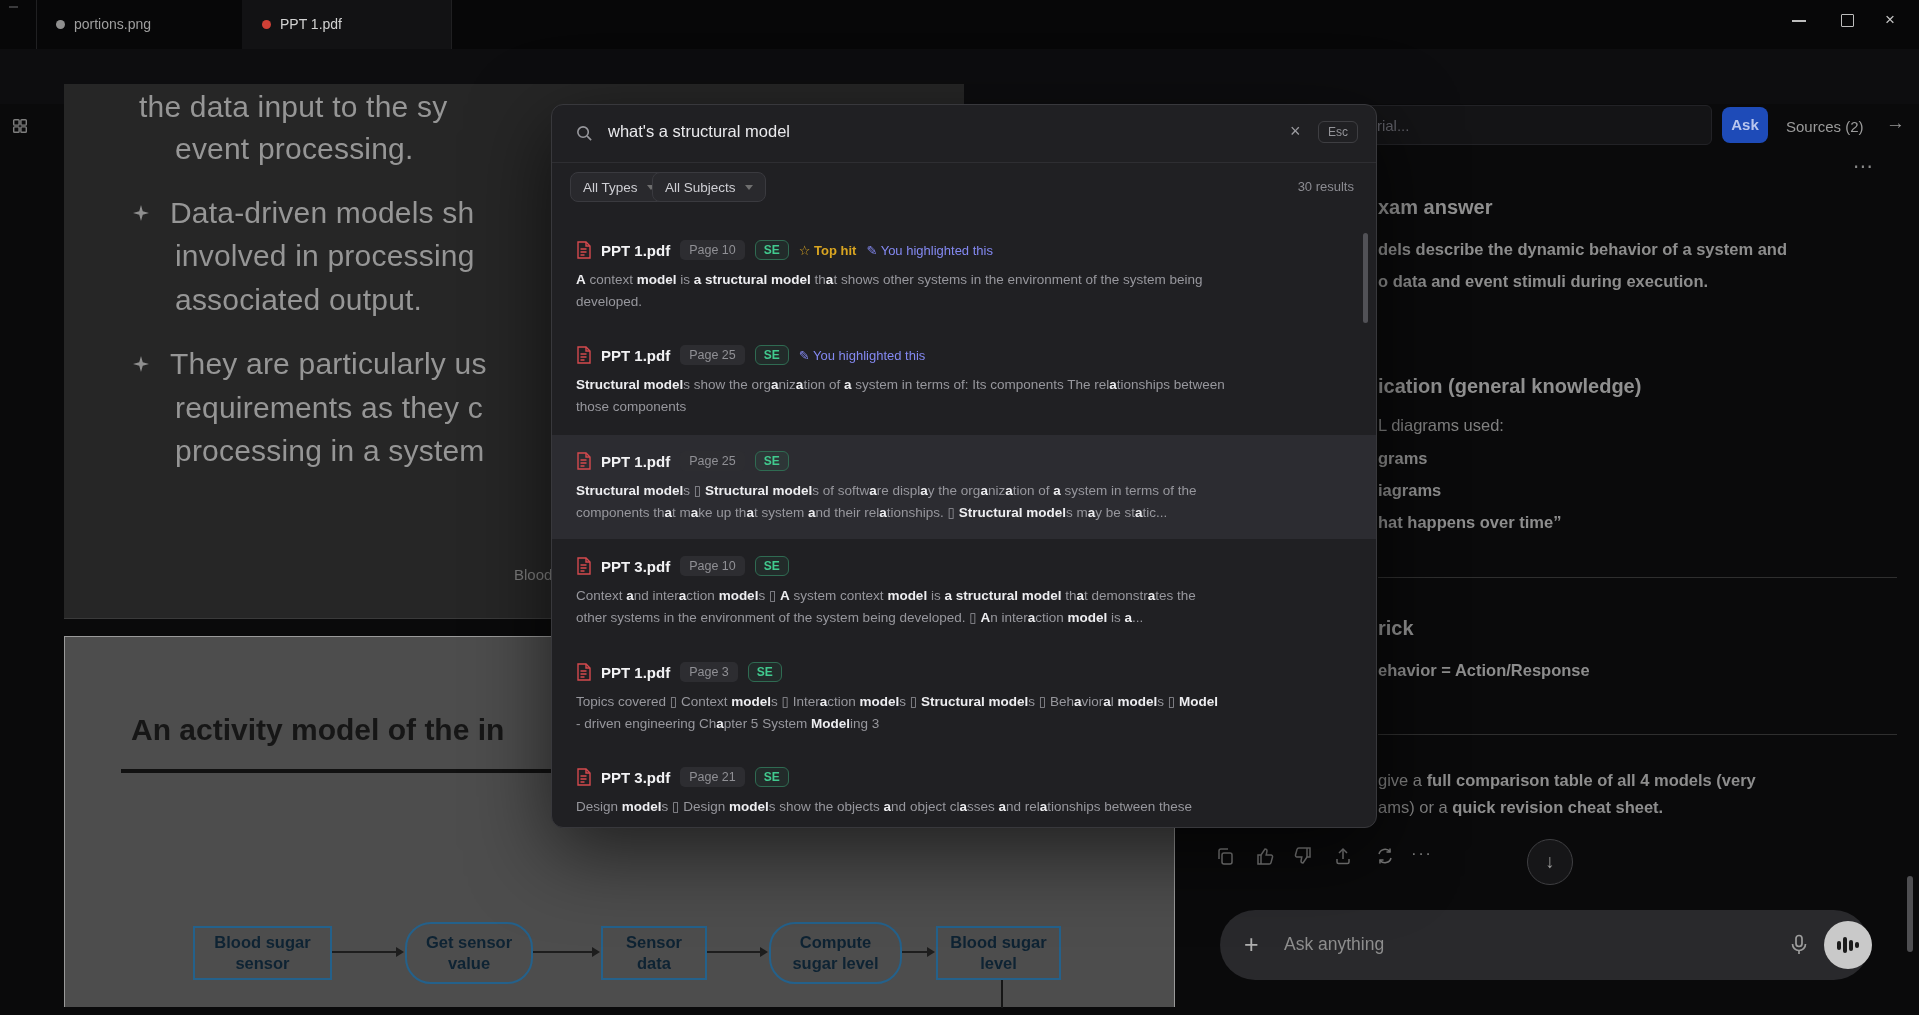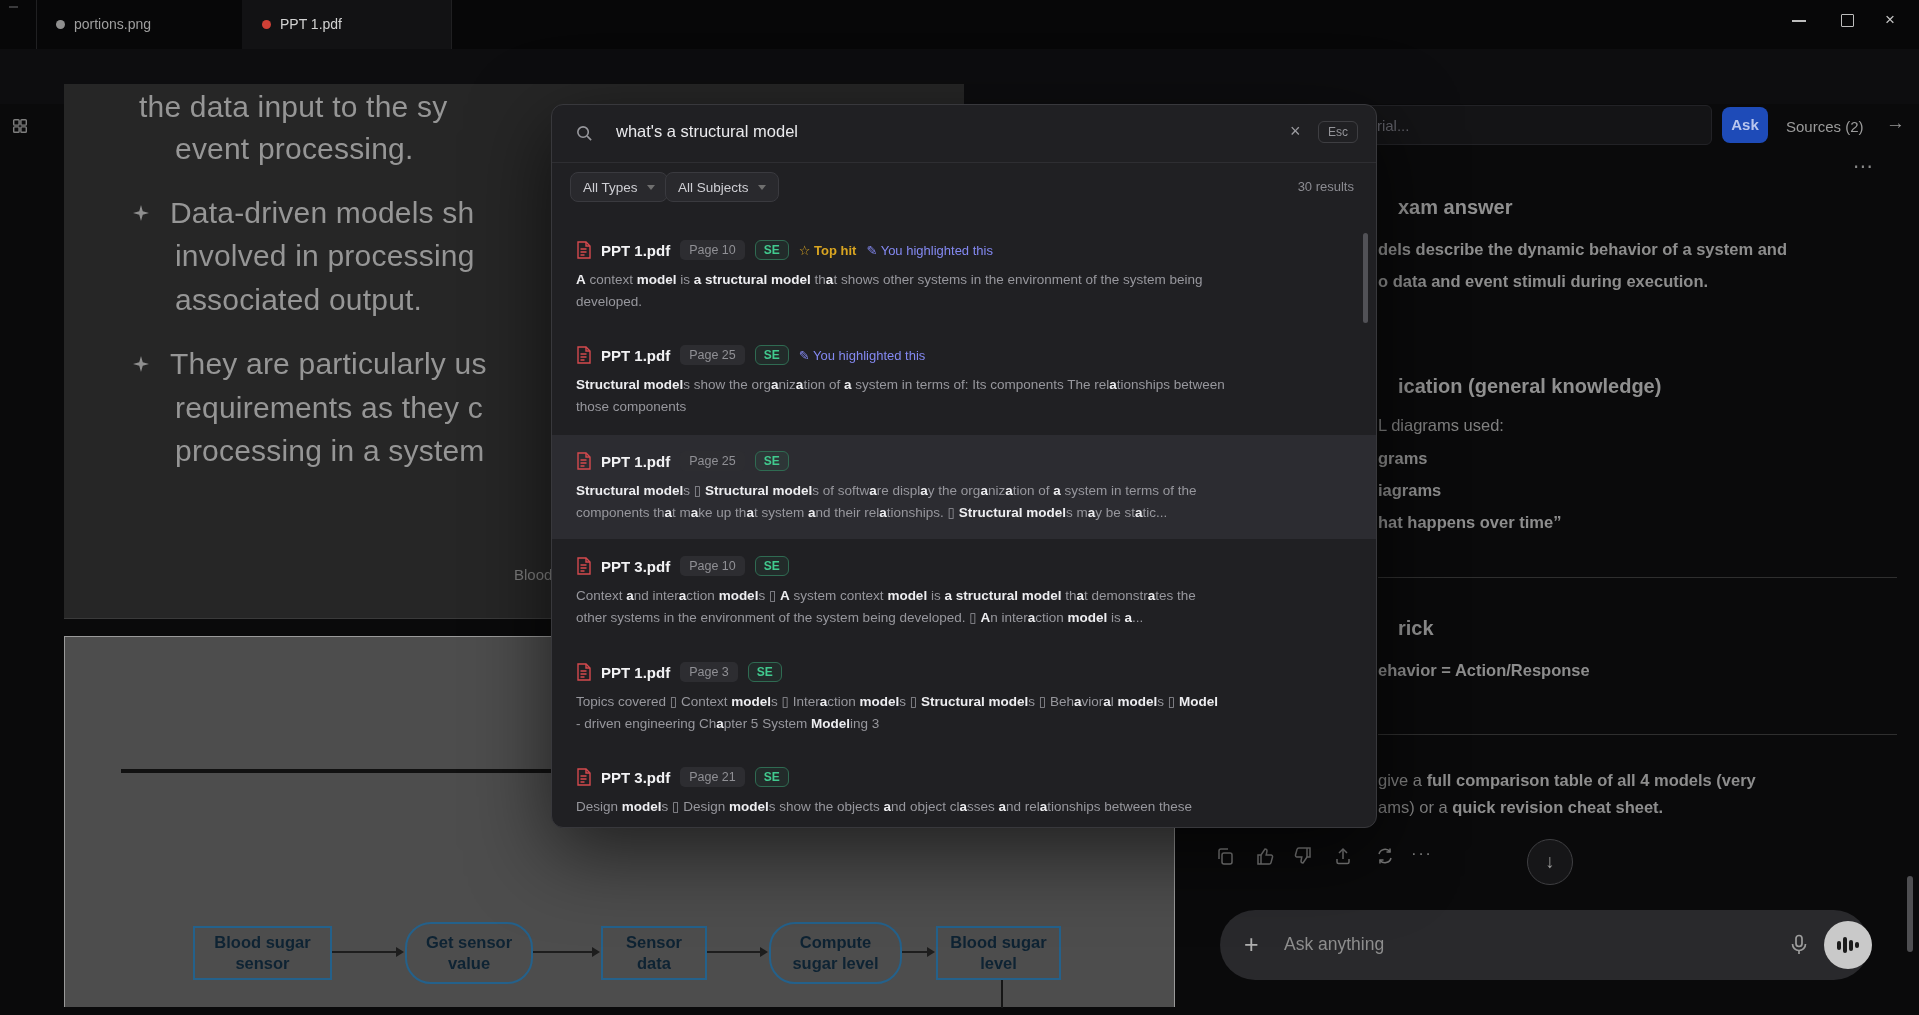--- a/index.html
+++ b/index.html
@@ -57,21 +57,21 @@
     text-align:center;font-size:16.5px;font-weight:600;color:#0e2333;line-height:1.25;white-space:pre-line;}
   .flowarrow{position:absolute;height:2px;background:#1d1d1d;}
   .flowarrow:after{content:"";position:absolute;right:-7px;top:-4px;border-left:8px solid #1d1d1d;
     border-top:5px solid transparent;border-bottom:5px solid transparent;}
   #flow-tail{position:absolute;left:936px;top:343px;width:2px;height:28px;background:#161616;}
 
   
   #search-modal{left:551px;top:104px;width:824px;height:722px;background:#202023;border:1px solid #38383c;
     border-radius:12px;box-shadow:0 24px 80px rgba(0,0,0,.6);overflow:hidden;z-index:50;}
   #sm-header{position:absolute;left:0;top:0;width:100%;height:57px;border-bottom:1px solid #2e2e32;}
-  #sm-query{position:absolute;left:56px;top:17px;font-size:16.5px;color:#e9e9ec;white-space:nowrap;margin-left:8px;}
+  #sm-query{position:absolute;left:56px;top:17px;font-size:16.5px;color:#e9e9ec;white-space:nowrap;}
   #sm-close{position:absolute;left:738px;top:16px;font-size:18px;color:#9c9ca1;}
   #sm-esc{position:absolute;left:766px;top:16px;padding:3px 9px;border:1px solid #3e3e42;border-radius:6px;
     font-size:12px;color:#949499;}
   .pill{position:absolute;top:67px;height:30px;background:#29292d;border:1px solid #3a3a3f;border-radius:8px;
     display:flex;align-items:center;gap:9px;padding:0 12px;box-sizing:border-box;font-size:13.5px;color:#cfcfd4;}
   #results-count{position:absolute;right:22px;top:74px;font-size:13px;color:#8b8b91;}
   .result-row{position:absolute;left:0;width:824px;height:104px;box-sizing:border-box;padding:16px 24px 0 24px;}
   .result-row.hovered{background:#2c2c31;}
   .r-head{display:flex;align-items:center;gap:10px;}
   .r-file{font-size:15px;font-weight:700;color:#f2f2f4;}
@@ -81,21 +81,21 @@
   .r-tophit{font-size:13px;font-weight:600;color:#d9a521;}
   .r-hl{font-size:13px;color:#8489f2;}
   .r-snippet{margin-top:9px;font-size:13.5px;line-height:1.6;color:#97979d;width:650px;}
   .r-snippet b{color:#ededf0;font-weight:700;}
   #sm-scrollbar{position:absolute;left:811px;top:128px;width:5px;height:90px;background:#515156;border-radius:3px;}
 
   
   #chat-panel{left:1183px;top:49px;width:736px;height:966px;}
   .chat-line{position:absolute;left:195px;white-space:nowrap;font-size:16.5px;color:#808080;}
   .chat-line b{font-weight:700;color:#8d8d8d;}
-  .chat-heading{position:absolute;left:195px;white-space:nowrap;font-size:20px;font-weight:700;color:#909090;padding-left:20px;}
+  .chat-heading{position:absolute;left:195px;white-space:nowrap;font-size:20px;font-weight:700;color:#909090;}
   .chat-divider{position:absolute;left:195px;width:519px;height:1px;background:#2f2f2f;}
   #chat-menu{position:absolute;left:670px;top:105px;font-size:20px;color:#8a8a8a;letter-spacing:2px;}
   .act-icon{position:absolute;top:797px;width:22px;height:22px;color:#7d7d7d;}
   #act-more{position:absolute;left:228px;top:795px;font-size:17px;color:#7d7d7d;letter-spacing:1.5px;}
   #scroll-down-btn{position:absolute;left:344px;top:790px;width:44px;height:44px;border:1px solid #3f3f42;
     border-radius:50%;background:#161618;color:#9b9b9b;font-size:19px;text-align:center;line-height:44px;}
   #ask-bar{position:absolute;left:37px;top:861px;width:649px;height:70px;background:#29292c;border-radius:35px;}
   #ask-plus{position:absolute;left:24px;top:20px;font-size:25px;color:#b0b0b0;font-weight:400;}
   #ask-placeholder{position:absolute;left:64px;top:24px;font-size:17.5px;color:#8e8e8e;}
   #mic-icon{position:absolute;left:567px;top:23px;width:24px;height:24px;color:#9d9d9d;}
@@ -218,20 +218,21 @@
         <div class="p1line" style="left: 111px; top: 199px;">associated output.</div>
         <div class="p1star" style="left: 69px; top: 272px;"></div>
         <div class="p1line" style="left: 106px; top: 263px;">They are particularly us</div>
         <div class="p1line" style="left: 111px; top: 307px;">requirements as they c</div>
         <div class="p1line" style="left: 111px; top: 350px;">processing in a system</div>
       </div>
     <div id="p1-footer">Blood</div>
   </div>
 
   <div id="pdf-page2" class="abs">
+    <div id="p2-heading">An activity model of the in</div>
     <div id="p2-underline"></div>
     <div id="flowchart">
         <div class="flownode" style="left: 128px; top: 289px; width: 139px; height: 54px; border-radius: 0px;">Blood sugar
 sensor</div>
         <div class="flownode" style="left: 340px; top: 285px; width: 128px; height: 62px; border-radius: 26px;">Get sensor
 value</div>
         <div class="flownode" style="left: 536px; top: 289px; width: 106px; height: 54px; border-radius: 0px;">Sensor
 data</div>
         <div class="flownode" style="left: 704px; top: 285px; width: 133px; height: 62px; border-radius: 26px;">Compute
 sugar level</div>
@@ -327,21 +328,21 @@
           </svg>
       </div>
       <div id="sm-query">what's a structural model</div>
       <div id="sm-close">×</div>
       <div id="sm-esc">Esc</div>
     </div>
     <div class="pill" style="left:18px;">
       <span>All Types</span>
       <span class="caret"></span>
     </div>
-    <div class="pill" style="left:113px;">
+    <div class="pill" style="left:100px;">
       <span>All Subjects</span>
       <span class="caret"></span>
     </div>
     <div id="results-count">30 results</div>
     <div id="results-list">
         <div class="result-row" style="top: 119px;">
           <div class="r-head">
             <span>
               <svg width="15" height="18" viewBox="0 0 15 18" fill="none" stroke="#d4494e" stroke-width="1.4">
                 <path d="M2 1h8l4 4v12H2z"></path>

